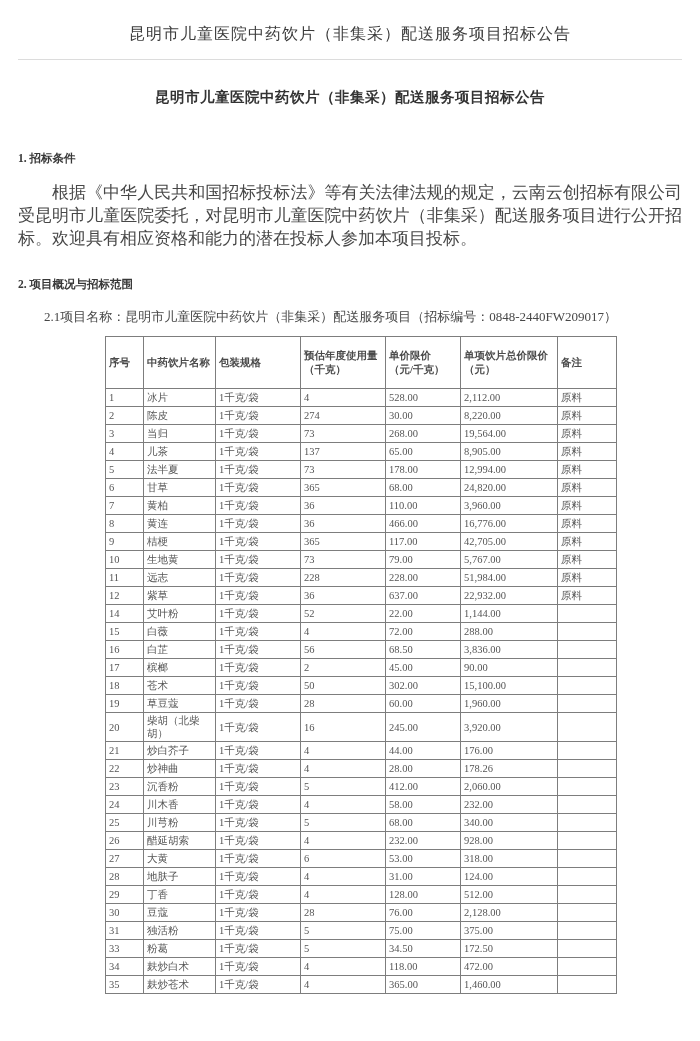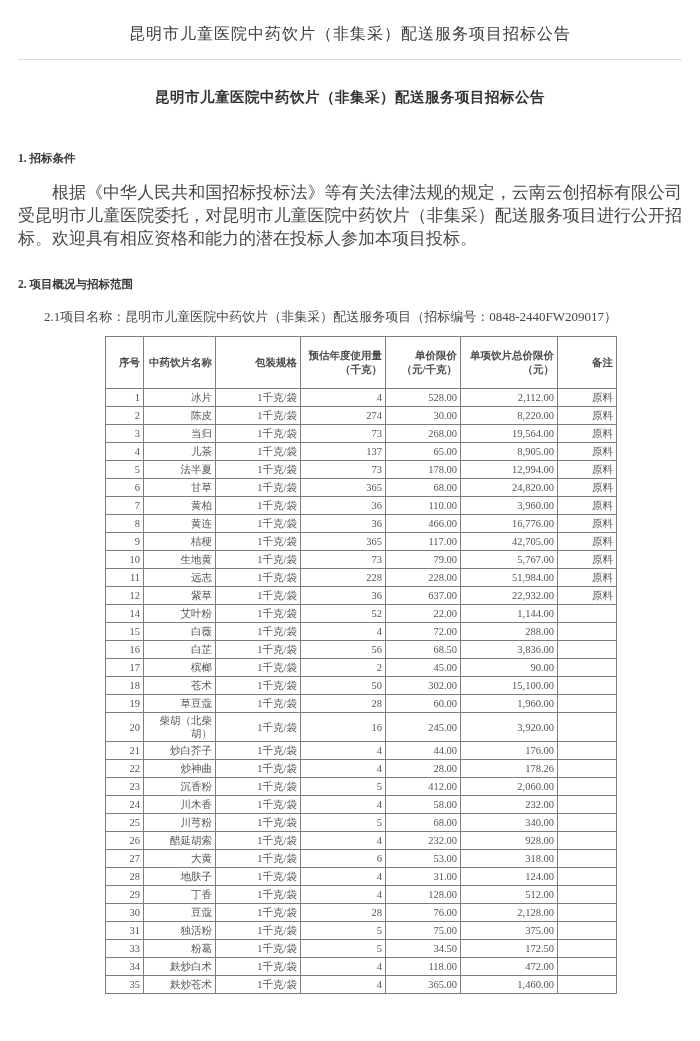--- a/index.html
+++ b/index.html
@@ -56,21 +56,21 @@
     text-indent: 2em;
     color: #474747;
   }
   table.price-table {
     margin: 9px 0 0 105px;
     width: 511px;
     border-collapse: collapse;
     table-layout: fixed;
     font-size: 10.5px;
     color: #555555;
-    text-align: right;
+    text-align: left;
     border: 1.5px solid #5f5f5f;
   }
   table.price-table th, table.price-table td {
     border: 1px solid #7d7d7d;
     padding: 1px 3px;
     vertical-align: middle;
     overflow: hidden;
   }
   table.price-table thead tr { height: 52px; }
   table.price-table thead th {

